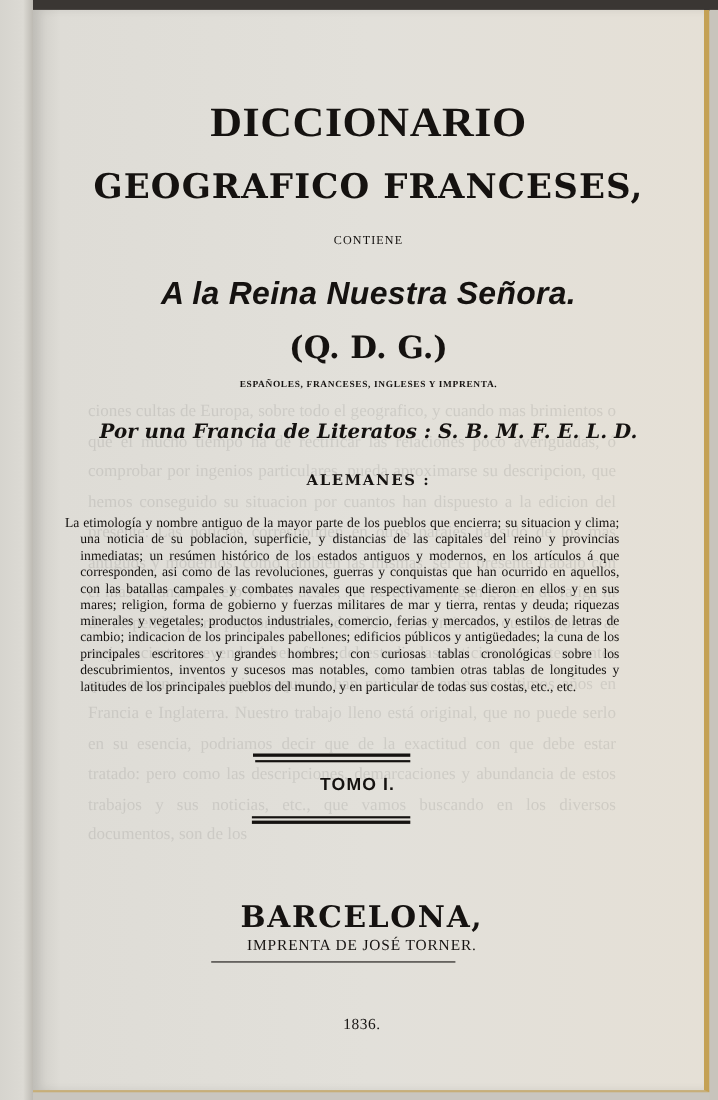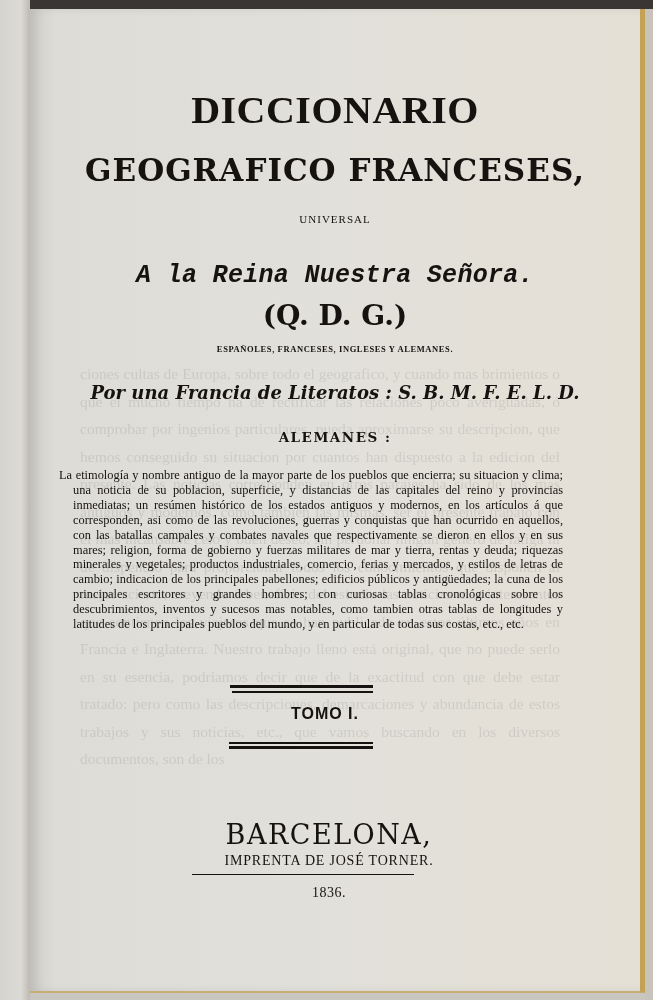--- a/index.html
+++ b/index.html
@@ -43,22 +43,22 @@
   .t1 {
     top: 78px; font-size: 40px; font-weight: bold; letter-spacing: 0.5px;
     font-family: "Liberation Serif", serif; transform: scaleY(0.95);
   }
   .t2 {
     top: 143px; font-size: 31px; font-weight: bold; letter-spacing: 1px;
     font-family: "DejaVu Serif", serif;
   }
   .dedicado { top: 204px; font-size: 11px; letter-spacing: 1px; }
   .reina {
-    top: 252px; font-size: 25px; font-weight: bold; font-style: italic;
-    font-family: Liberation Mono, monospace; letter-spacing: 0.3px;
+    top: 242px; font-size: 29px; font-weight: bold; font-style: italic;
+    font-family: Liberation Sans, sans-serif; letter-spacing: 0.3px;
   }
   .qdg {
     top: 290px; font-size: 28px; font-weight: bold;
     font-family: "DejaVu Serif", serif;
   }
   .redactado { top: 334px; font-size: 8.5px; letter-spacing: 0.6px; line-height: 12px; font-weight: bold; }
   .sociedad {
     top: 373px; font-size: 18px; font-weight: bold; font-style: italic;
     font-family: "DejaVu Serif", serif;
   }
@@ -70,46 +70,46 @@
     position: absolute; left: 29px; top: 459px; width: 490px;
     font-size: 12.4px; line-height: 14.9px; text-align: justify;
     text-indent: 0; padding-left: 14px; text-indent: -14px;
   }
   .rule { position: absolute; background: #151210; }
   .tomo {
     top: 696px; font-size: 16px; font-weight: bold; letter-spacing: 1px;
     font-family: Liberation Sans, sans-serif; left: -10px;
   }
   .barcelona {
-    top: 810px; font-size: 27px; font-weight: normal; letter-spacing: 1.5px;
+    top: 810px; font-size: 27px; font-weight: bold; letter-spacing: 1.5px;
     font-family: "DejaVu Serif", serif; left: -6px;
   }
   .imprenta { top: 844px; font-size: 14px; letter-spacing: 0.8px; left: -6px; }
-  .year { top: 876px; font-size: 14px; letter-spacing: 0.5px; left: -6px; }
+  .year { top: 915px; font-size: 14px; letter-spacing: 0.5px; left: -6px; }
 </style>
 </head>
 <body>
 
 <div class="top-dark"></div>
 <div class="left-page"></div>
 <div class="page"></div>
 <div class="edge-right"></div>
 
 <div class="bleed">
   ciones cultas de Europa, sobre todo el geografico, y cuando mas brimientos o que el mucho tiempo ha de rectificar las relaciones poco averiguadas, ó comprobar por ingenios particulares, pueda aproximarse su descripcion, que hemos conseguido su situacion por cuantos han dispuesto a la edicion del presente. Las noticias corresponden en otros parajes ha sido de los mas antiguos y modernos, como tambien las mismas. ser el presente trabajo con el mas incansable celo y buen deseo, sin perdonar ningun género de fatiga ni de dispendio para proporcionar todos los conocimientos que disponen al mejor acierto, creyendo á beneficio del estudio las noticias mas interesantes que contienen los viajeros que se han publicado en estos últimos años en Francia e Inglaterra. Nuestro trabajo lleno está original, que no puede serlo en su esencia, podriamos decir que de la exactitud con que debe estar tratado: pero como las descripciones, demarcaciones y abundancia de estos trabajos y sus noticias, etc., que vamos buscando en los diversos documentos, son de los
 </div>
 
 <div class="content">
   <div class="c t1">DICCIONARIO</div>
   <div class="c t2">GEOGRAFICO FRANCESES,</div>
-  <div class="c dedicado">UNIVERSAL</div>
+  <div class="c dedicado">CONTIENE</div>
   <div class="c reina">A la Reina Nuestra Señora.</div>
   <div class="c qdg">(Q. D. G.)</div>
   <div class="c redactado">
-    <div>ESPAÑOLES, FRANCESES, INGLESES Y ALEMANES.</div>
+    <div>ESPAÑOLES, FRANCESES, INGLESES Y IMPRENTA.</div>
   </div>
   <div class="c sociedad">Por una Francia de Literatos : S. B. M. F. E. L. D.</div>
   <div class="c contiene">ALEMANES :</div>
   <div class="body-text">La etimología y nombre antiguo de la mayor parte de los pueblos que encierra; su situacion y clima; una noticia de su poblacion, superficie, y distancias de las capitales del reino y provincias inmediatas; un resúmen histórico de los estados antiguos y modernos, en los artículos á que corresponden, asi como de las revoluciones, guerras y conquistas que han ocurrido en aquellos, con las batallas campales y combates navales que respectivamente se dieron en ellos y en sus mares; religion, forma de gobierno y fuerzas militares de mar y tierra, rentas y deuda; riquezas minerales y vegetales; productos industriales, comercio, ferias y mercados, y estilos de letras de cambio; indicacion de los principales pabellones; edificios públicos y antigüedades; la cuna de los principales escritores y grandes hombres; con curiosas tablas cronológicas sobre los descubrimientos, inventos y sucesos mas notables, como tambien otras tablas de longitudes y latitudes de los principales pueblos del mundo, y en particular de todas sus costas, etc., etc.</div>
 
   <div class="rule" style="left:200px; top:676px; width:143px; height:3px;"></div>
   <div class="rule" style="left:202px; top:682px; width:141px; height:1.5px;"></div>
   <div class="c tomo">TOMO I.</div>
   <div class="rule" style="left:199px; top:733px; width:144px; height:1.5px;"></div>
   <div class="rule" style="left:199px; top:737px; width:144px; height:3px;"></div>

